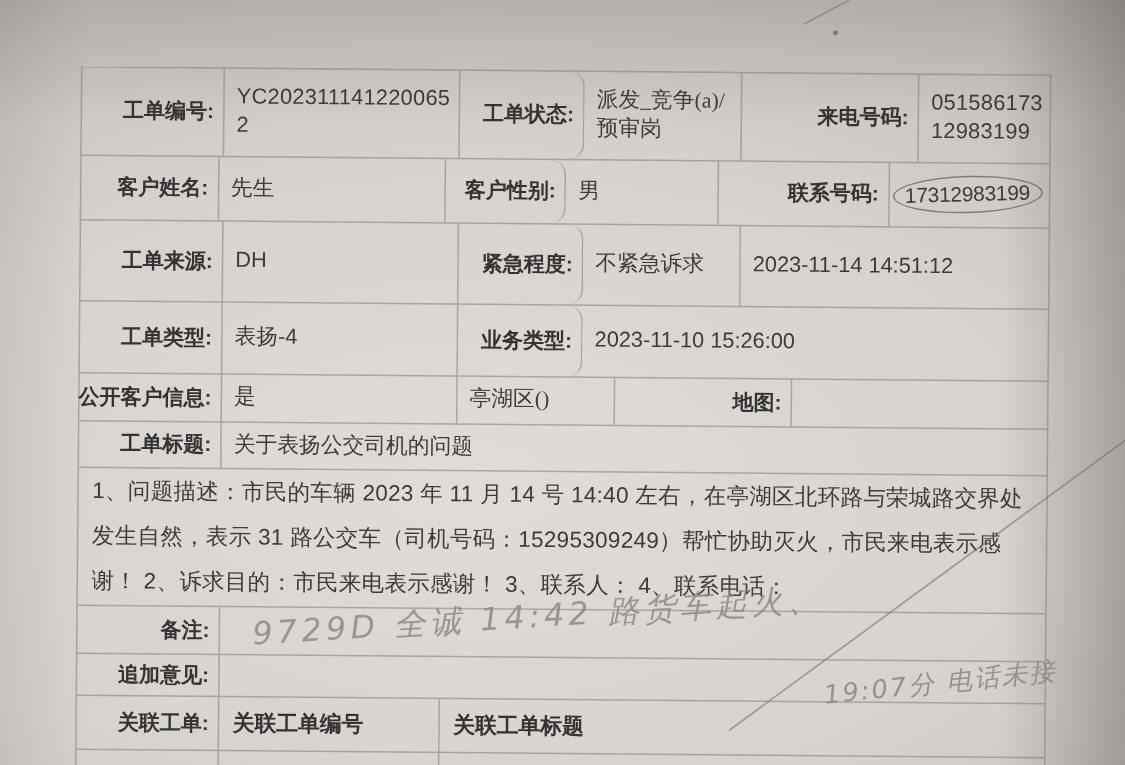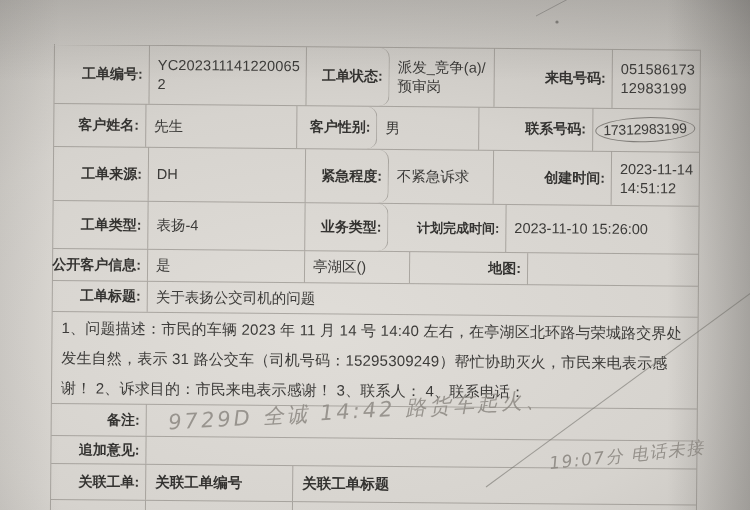--- a/index.html
+++ b/index.html
@@ -36,21 +36,21 @@
   }
   .lab.small{font-size:13px;}
   .val{
     display:flex;align-items:center;
     padding:2px 4px 2px 8px;font-size:14.5px;color:var(--ink);
     border-right:1px solid var(--line);line-height:1.3;
   }
   .num{word-break:break-all;letter-spacing:.2px;}
   .row .cell:last-child{border-right:none;}
   .w1{width:95px;text-align:right;} .w2{width:157px;} .w3{width:83px;border-radius:10px;}
-  .w4{width:105px;} .w5{width:118px;} .w6{flex:1;}
+  .w4{width:105px;font-family:Liberation Serif, serif;} .w5{width:118px;} .w6{flex:1;}
   .grow{flex:1;}
   .h58{height:58px;} .h42{height:42px;} .h53{height:53px;} .h47{height:47px;}
   .h31{height:31px;} .h30{height:30px;} .h91{height:91px;} .h27{height:27px;}
   .h35{height:35px;} .h33{height:33px;}
   .para{
     display:block;padding:1px 6px 0 9px;font-size:15px;line-height:30px;
     letter-spacing:.2px;align-items:flex-start;
   }
   .subhead{
     display:flex;align-items:center;padding:2px 4px 2px 9px;
@@ -103,29 +103,27 @@
       <div class="cell val w6 contactcell">
         <span class="circled">17312983199</span>
       </div>
     </div>
 
     <div class="row h53">
       <div class="cell lab w1">工单来源:</div>
       <div class="cell val w2">DH</div>
       <div class="cell lab w3">紧急程度:</div>
       <div class="cell val w4">不紧急诉求</div>
-      <div class="cell lab w5">创建时间:</div>
       <div class="cell val w6">2023-11-14 14:51:12</div>
     </div>
 
     <div class="row h47">
       <div class="cell lab w1">工单类型:</div>
       <div class="cell val w2">表扬-4</div>
       <div class="cell lab w3">业务类型:</div>
-      <div class="cell lab w5 small">计划完成时间:</div>
       <div class="cell val w6">2023-11-10 15:26:00</div>
     </div>
 
     <div class="row h31">
       <div class="cell lab w1">公开客户信息:</div>
       <div class="cell val w2">是</div>
       <div class="cell val w4">亭湖区()</div>
       <div class="cell lab w5">地图:</div>
       <div class="cell val w6"></div>
     </div>

